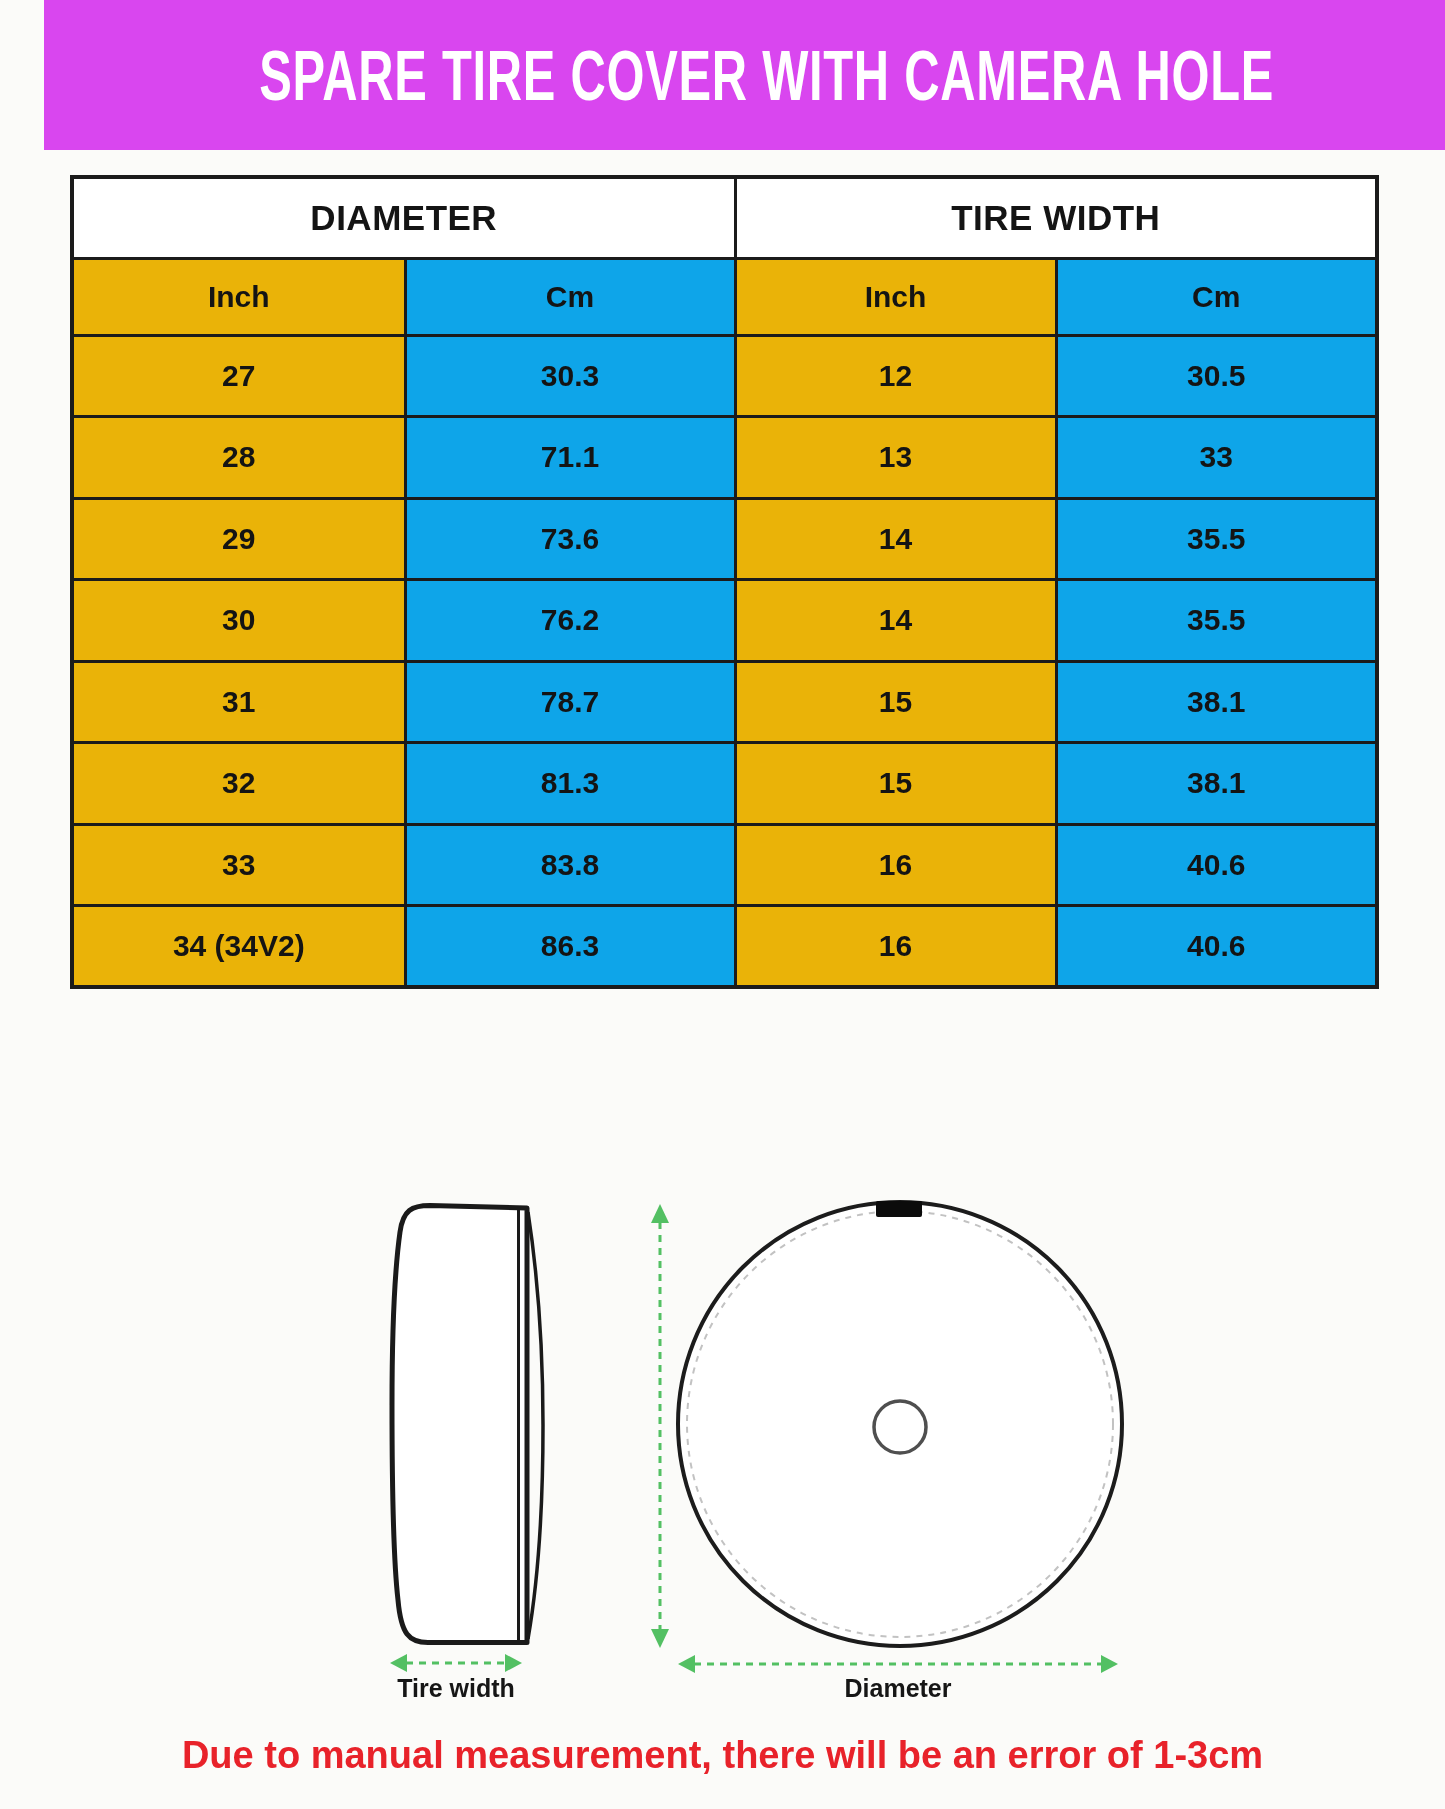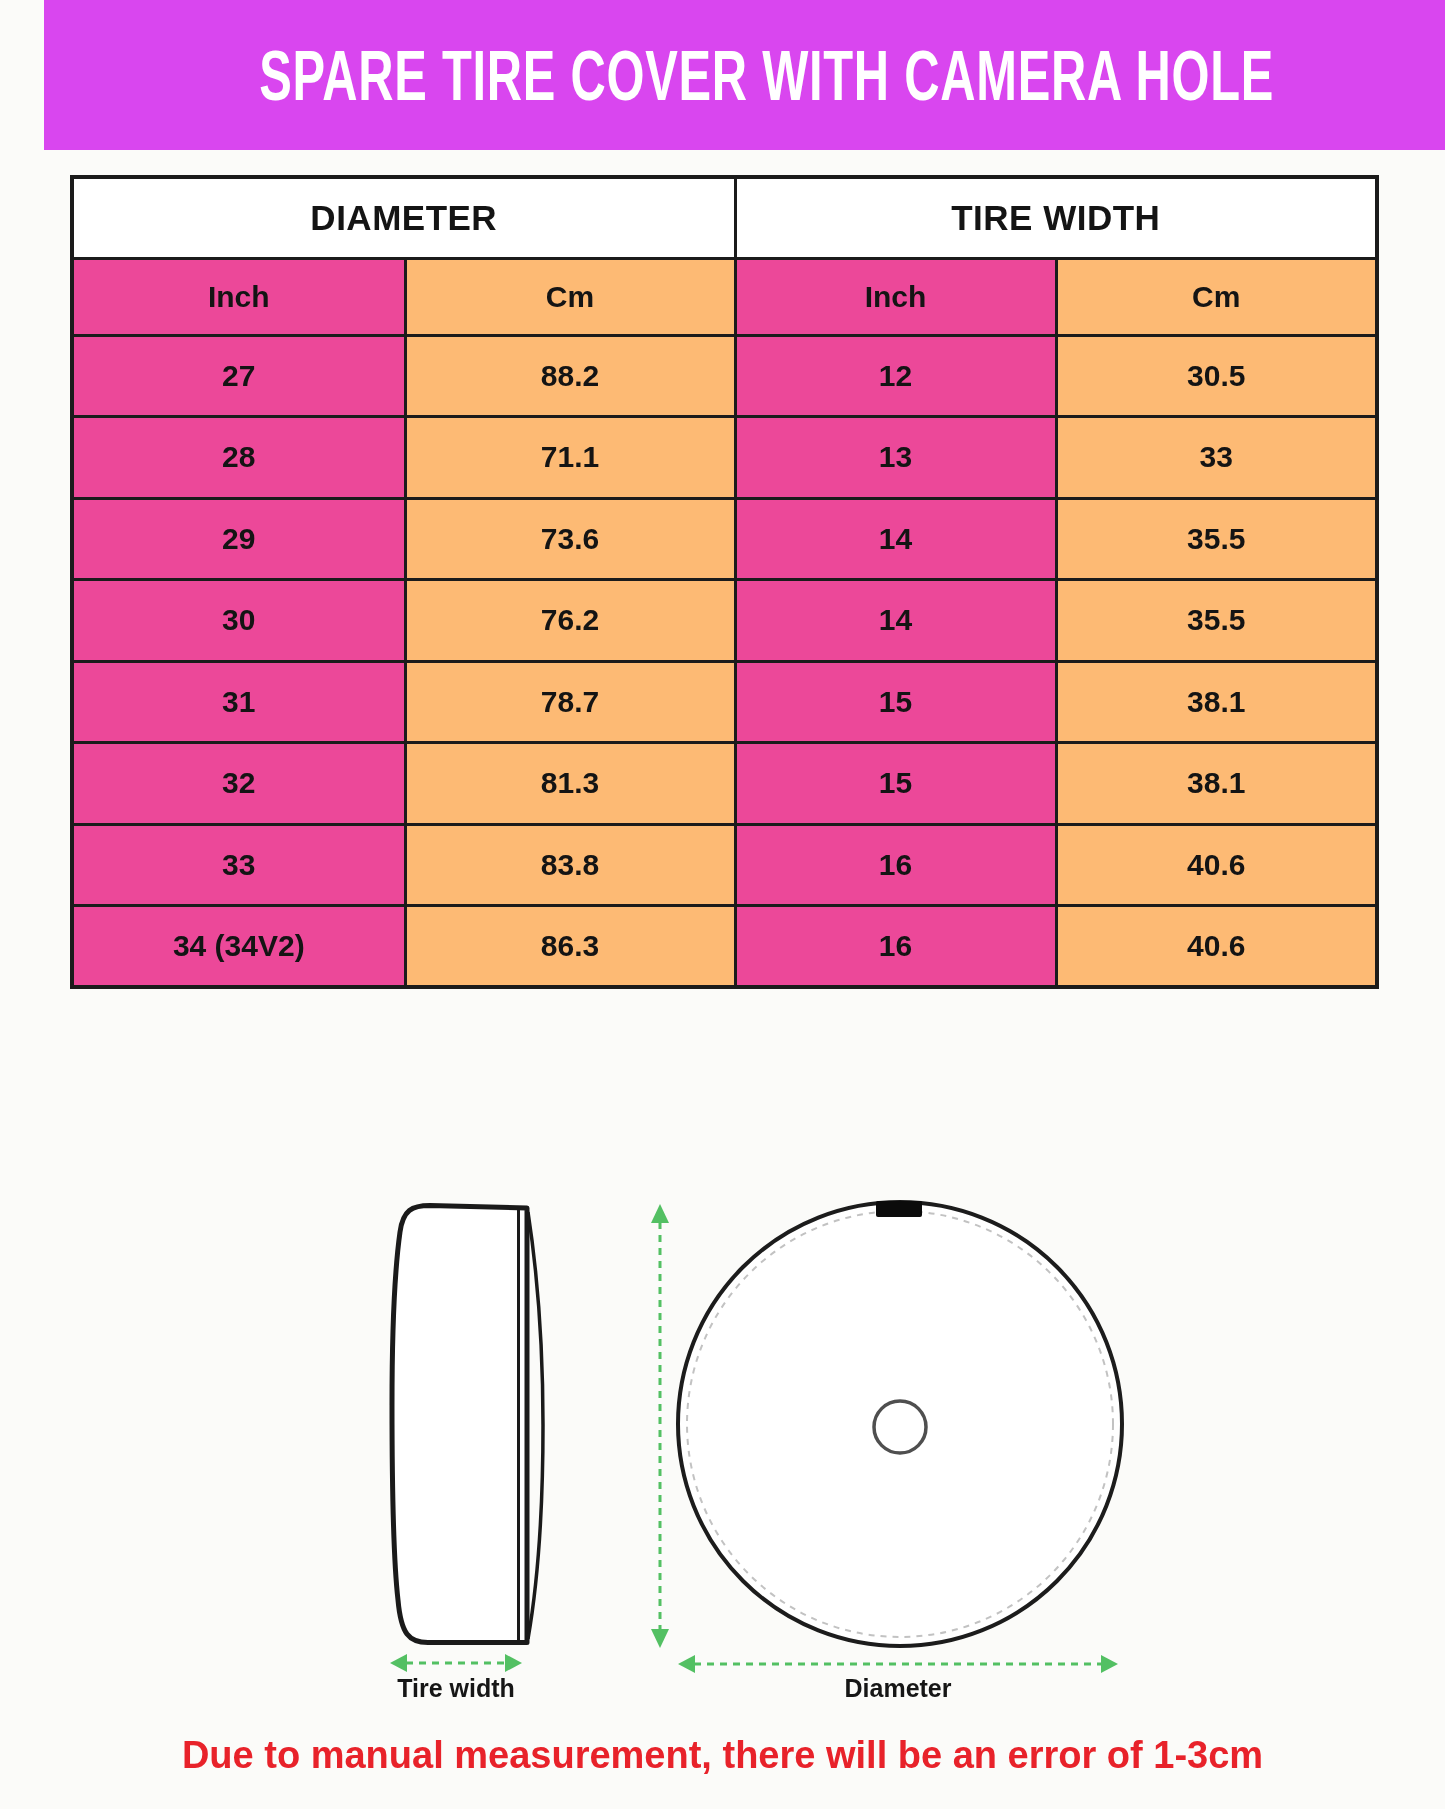--- a/index.html
+++ b/index.html
@@ -36,22 +36,22 @@
     border:3px solid #1b1b1b;
     text-align:center;vertical-align:middle;
     color:#141414;padding:0;
   }
   tr.group-row{height:81px;}
   tr.group-row th{font-size:35px;font-weight:bold;letter-spacing:0.5px;background:#ffffff;}
   tr.sub-row{height:77px;}
   tr.sub-row th{font-size:30px;font-weight:bold;}
   tbody tr{height:81.5px;}
   tbody td{font-size:30px;font-weight:700;}
-  .shade{background:#fdba74;}
-  .plain{background:#ec4899;}
+  .shade{background:#0ea5e9;}
+  .plain{background:#eab308;}
 
   
   .diagram-svg{position:absolute;left:0;top:1150px;width:1445px;height:659px;}
   .diag-label{
     position:absolute;font-size:25px;font-weight:bold;color:#161616;
     width:240px;text-align:center;
   }
   #tire-width-label{left:336px;top:1674px;}
   #diameter-label{left:778px;top:1674px;}
 
@@ -85,21 +85,21 @@
       <tr class="sub-row">
         <th class="plain">Inch</th>
         <th class="shade">Cm</th>
         <th class="plain">Inch</th>
         <th class="shade">Cm</th>
       </tr>
     </thead>
     <tbody>
         <tr>
           <td class="plain">27</td>
-          <td class="shade">88.2</td>
+          <td class="shade">30.3</td>
           <td class="plain">12</td>
           <td class="shade">30.5</td>
         </tr>
         <tr>
           <td class="plain">28</td>
           <td class="shade">71.1</td>
           <td class="plain">13</td>
           <td class="shade">33</td>
         </tr>
         <tr>

